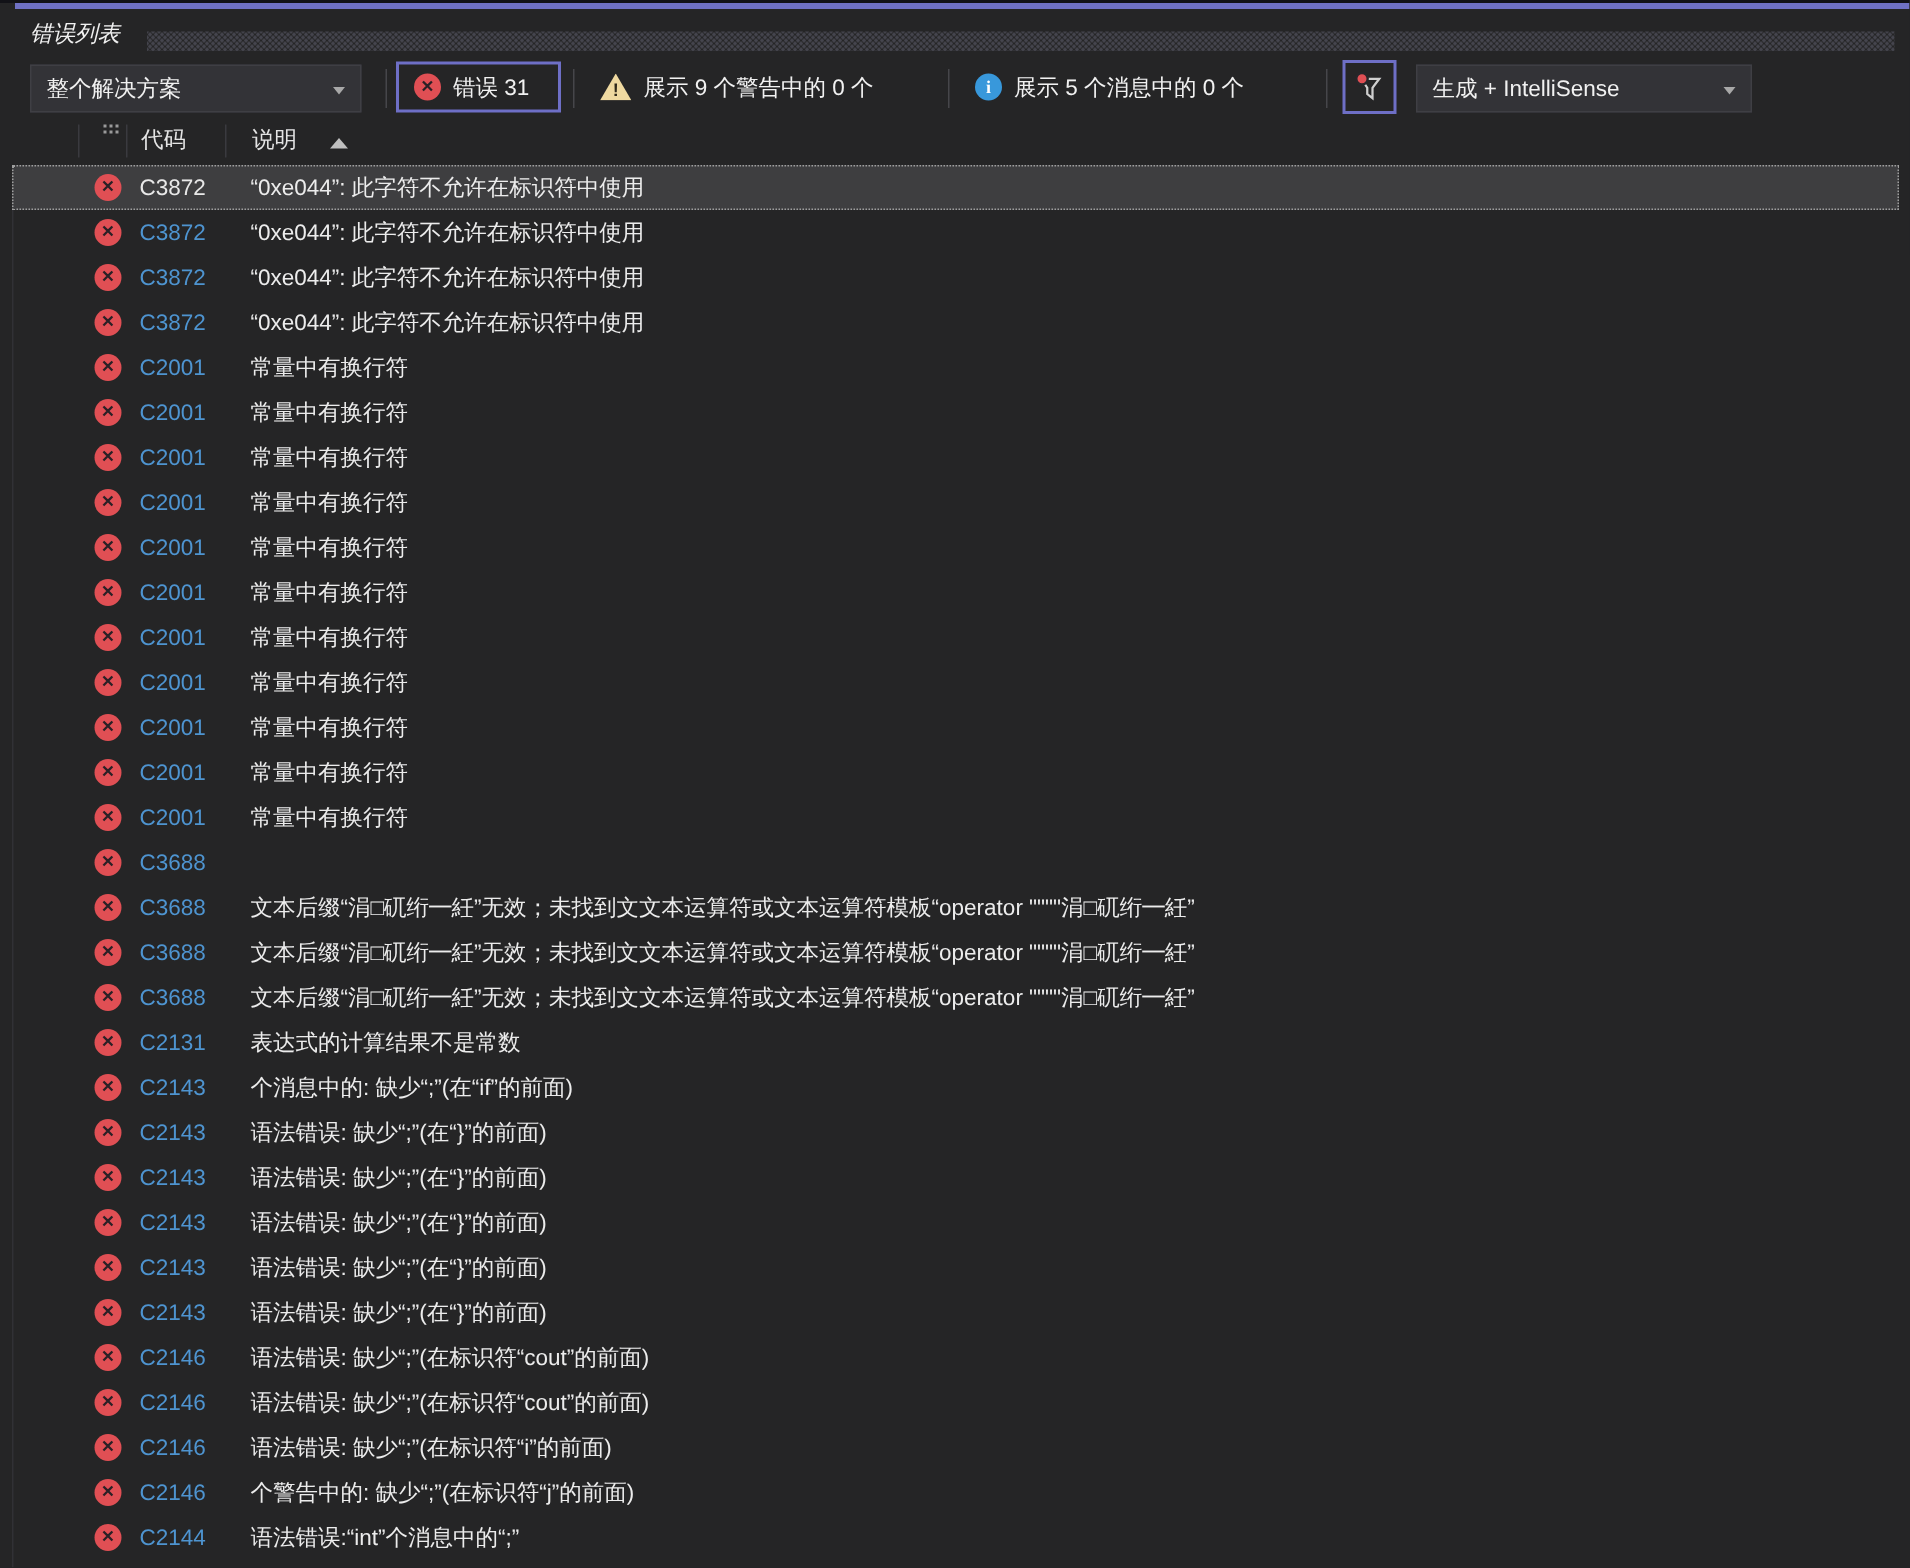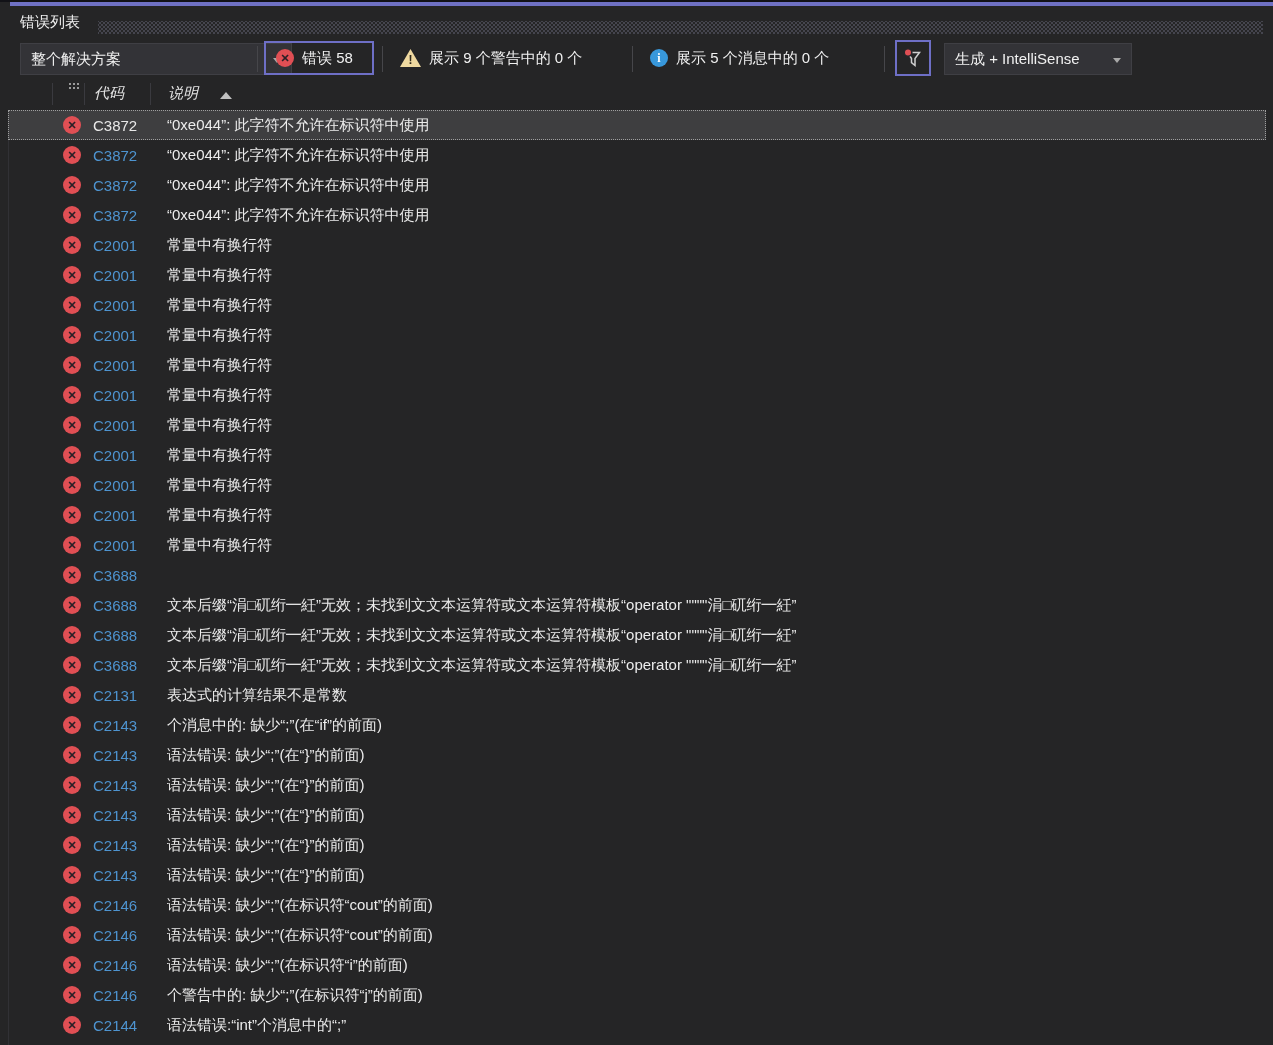--- a/index.html
+++ b/index.html
@@ -9,21 +9,21 @@
     font-family:"Liberation Sans", sans-serif;
     color:#ECECEC;
     position:relative;
   }
   
   .top-dark { position:absolute; left:0; top:0; width:1273px; height:2px; background:#121217; }
   .accent-strip { position:absolute; left:10px; top:2px; right:0; height:4px; background:#6F71C4; }
 
   
   .titlebar { position:absolute; left:0; top:6px; width:1273px; height:32px; }
-  .title-text { position:absolute; left:20px; top:7px; font-size:15px; color:#F1F1F1; }
+  .title-text { position:absolute; left:20px; top:7px; font-size:15px; color:#F1F1F1;font-style:italic; }
   .drag-dots {
     position:absolute; left:98px; right:10px; top:15px; height:13px;
     background-image:
       radial-gradient(circle, #45454E 1px, transparent 1.3px),
       radial-gradient(circle, #45454E 1px, transparent 1.3px);
     background-size:4px 4px, 4px 4px;
     background-position:0 0, 2px 2px;
   }
 
   
@@ -45,21 +45,21 @@
     background:#EFD9A0; clip-path:polygon(50% 0, 100% 100%, 0 100%); }
   .warn-tri span { position:absolute; left:0; right:0; bottom:1px; text-align:center;
     font-size:12px; font-weight:bold; color:#30291A; line-height:1; }
   .info-circle { width:18px; height:18px; border-radius:50%; background:#3898DB; color:#FFFFFF;
     display:flex; align-items:center; justify-content:center; font-size:12px; font-weight:bold;
     font-family:"Liberation Serif", serif; flex:0 0 auto; }
   .filter-btn { position:absolute; top:0; width:36px; height:36px; border:2px solid #6E6FC6;
     display:flex; align-items:center; justify-content:center; cursor:default; }
 
   
-  .colheader { position:absolute; left:0; top:78px; width:1273px; height:32px; font-size:15px; color:#E4E4E4;font-style:italic; }
+  .colheader { position:absolute; left:0; top:78px; width:1273px; height:32px; font-size:15px; color:#E4E4E4; }
   .col-line { position:absolute; top:5px; width:1px; height:22px; background:#3A3A3F; }
   .grip { position:absolute; left:69px; top:5px; width:2px; height:2px; background:#9A9A9A;
     box-shadow: 4px 0 #9A9A9A, 8px 0 #9A9A9A, 0 4px #9A9A9A, 4px 4px #9A9A9A, 8px 4px #9A9A9A; }
   .col-label { position:absolute; top:6px; cursor:default; }
   .sort-asc { position:absolute; left:220px; top:14px; width:0; height:0;
     border-left:6px solid transparent; border-right:6px solid transparent; border-bottom:7px solid #C0C0C0; }
 
   
   .list { position:absolute; left:0; top:110px; width:1273px; height:935px; }
   .list-edge { position:absolute; left:8px; top:0; bottom:0; width:1px; background:#313135; }
@@ -76,32 +76,32 @@
 
 <div class="top-dark"></div>
 <div class="accent-strip"></div>
 
 <div class="titlebar">
   <span class="title-text">错误列表</span>
   <div class="drag-dots"></div>
 </div>
 
 <div class="toolbar">
-  <div class="dropdown" style="left:20px; width:272px;text-align:center;">
+  <div class="dropdown" style="left:20px; width:221px;text-align:center;">
     <span>整个解决方案</span>
     <span class="dd-chevron"></span>
   </div>
 
   <div class="tb-sep" style="left:257px;"></div>
 
   <div class="tb-btn active" style="left:264px; width:110px;">
     <span class="err-badge">
         <span class="x-glyph">✕</span>
       </span>
-    <span>错误 58</span>
+    <span>错误 31</span>
   </div>
 
   <div class="tb-sep" style="left:382px;"></div>
 
   <div class="tb-btn" style="left:388px;">
     <span class="warn-tri">
         <span>!</span>
       </span>
     <span>展示 9 个警告中的 0 个</span>
   </div>
@@ -117,21 +117,21 @@
 
   <div class="tb-sep" style="left:884px;"></div>
 
   <div class="filter-btn" style="left:895px;">
     <svg width="24" height="24" viewBox="0 0 24 24">
       <path d="M6.5 6.5 h12 l-4.5 6 v7 l-3.5 -2.8 v-4.2 z" fill="none" stroke="#CFCFCF" stroke-width="1.5"></path>
       <circle cx="7" cy="6.5" r="3.8" fill="#E04F54" stroke="#26262A" stroke-width="1.6"></circle>
     </svg>
   </div>
 
-  <div class="dropdown" style="left:944px; width:188px;">
+  <div class="dropdown" style="left:944px; width:224px;">
     <span>生成 + IntelliSense</span>
     <span class="dd-chevron"></span>
   </div>
 </div>
 
 <div class="colheader">
   <div class="col-line" style="left:52px;"></div>
   <div class="grip"></div>
   <div class="col-line" style="left:84px;"></div>
   <span class="col-label" style="left:94px;">代码</span>

